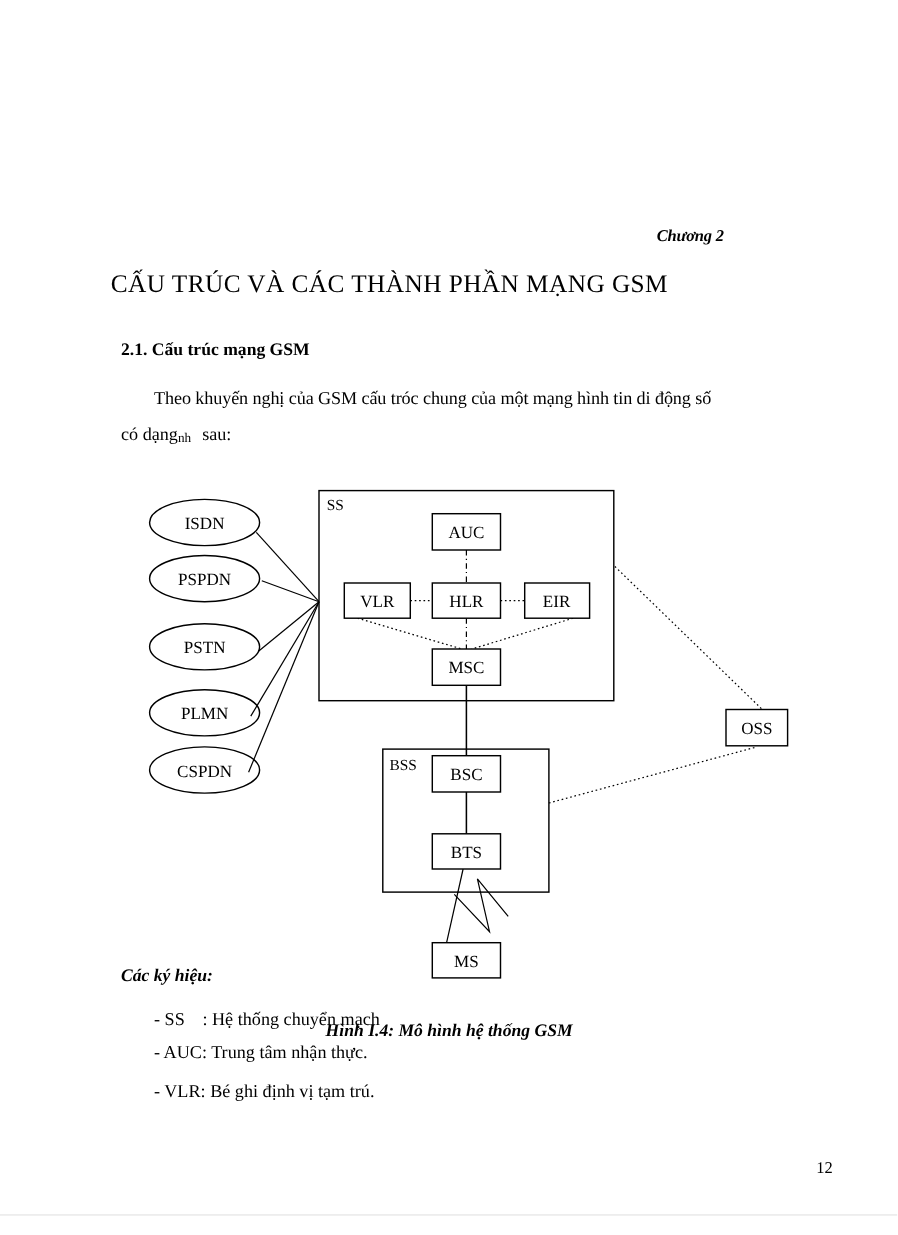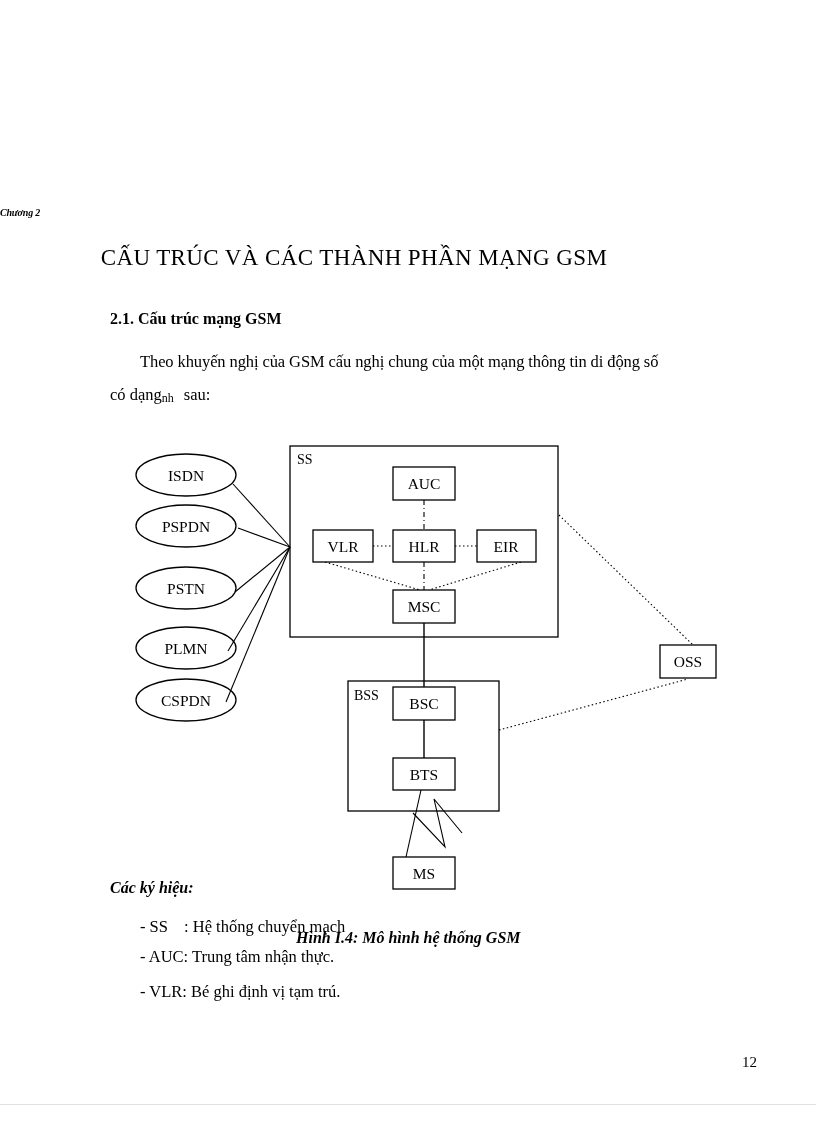--- a/index.html
+++ b/index.html
@@ -27,22 +27,22 @@
     background: #ffffff;
     border-top: 1px solid #e2e2e2;
   }
 
   
   .chapter-label {
     position: absolute;
     left: 0;
     top: 207px;
     width: 658px;
-    text-align: left;
-    font-size: 10px;
+    text-align: right;
+    font-size: 15px;
     font-weight: bold;
     font-style: italic;
     letter-spacing: -0.2px;
   }
   .doc-title {
     position: absolute;
     left: 0;
     top: 245px;
     width: 708px;
     text-align: center;
@@ -145,21 +145,21 @@
 </style>
 </head>
 <body>
 
 <div class="page">
 
   <div class="chapter-label">Chương 2</div>
   <div class="doc-title">CẤU TRÚC VÀ CÁC THÀNH PHẦN MẠNG GSM</div>
   <div class="section-heading">2.1. Cấu trúc mạng GSM</div>
 
-  <div class="para-line1">Theo khuyến nghị của GSM cấu nghị chung của một mạng thông tin di động số</div>
+  <div class="para-line1">Theo khuyến nghị của GSM cấu tróc chung của một mạng hình tin di động số</div>
   <div class="para-line2">
     <span>có dạng</span><span class="tiny">nh</span><span class="gap"></span><span>sau:</span>
   </div>
 
   <div class="diagram">
     <svg width="816" height="1123" viewBox="0 0 816 1123" xmlns="http://www.w3.org/2000/svg">
 
       <g stroke="#000000" stroke-width="1.1" fill="none">
         <line x1="233" y1="484" x2="290" y2="547"></line>
         <line x1="238" y1="528" x2="290" y2="547"></line>

